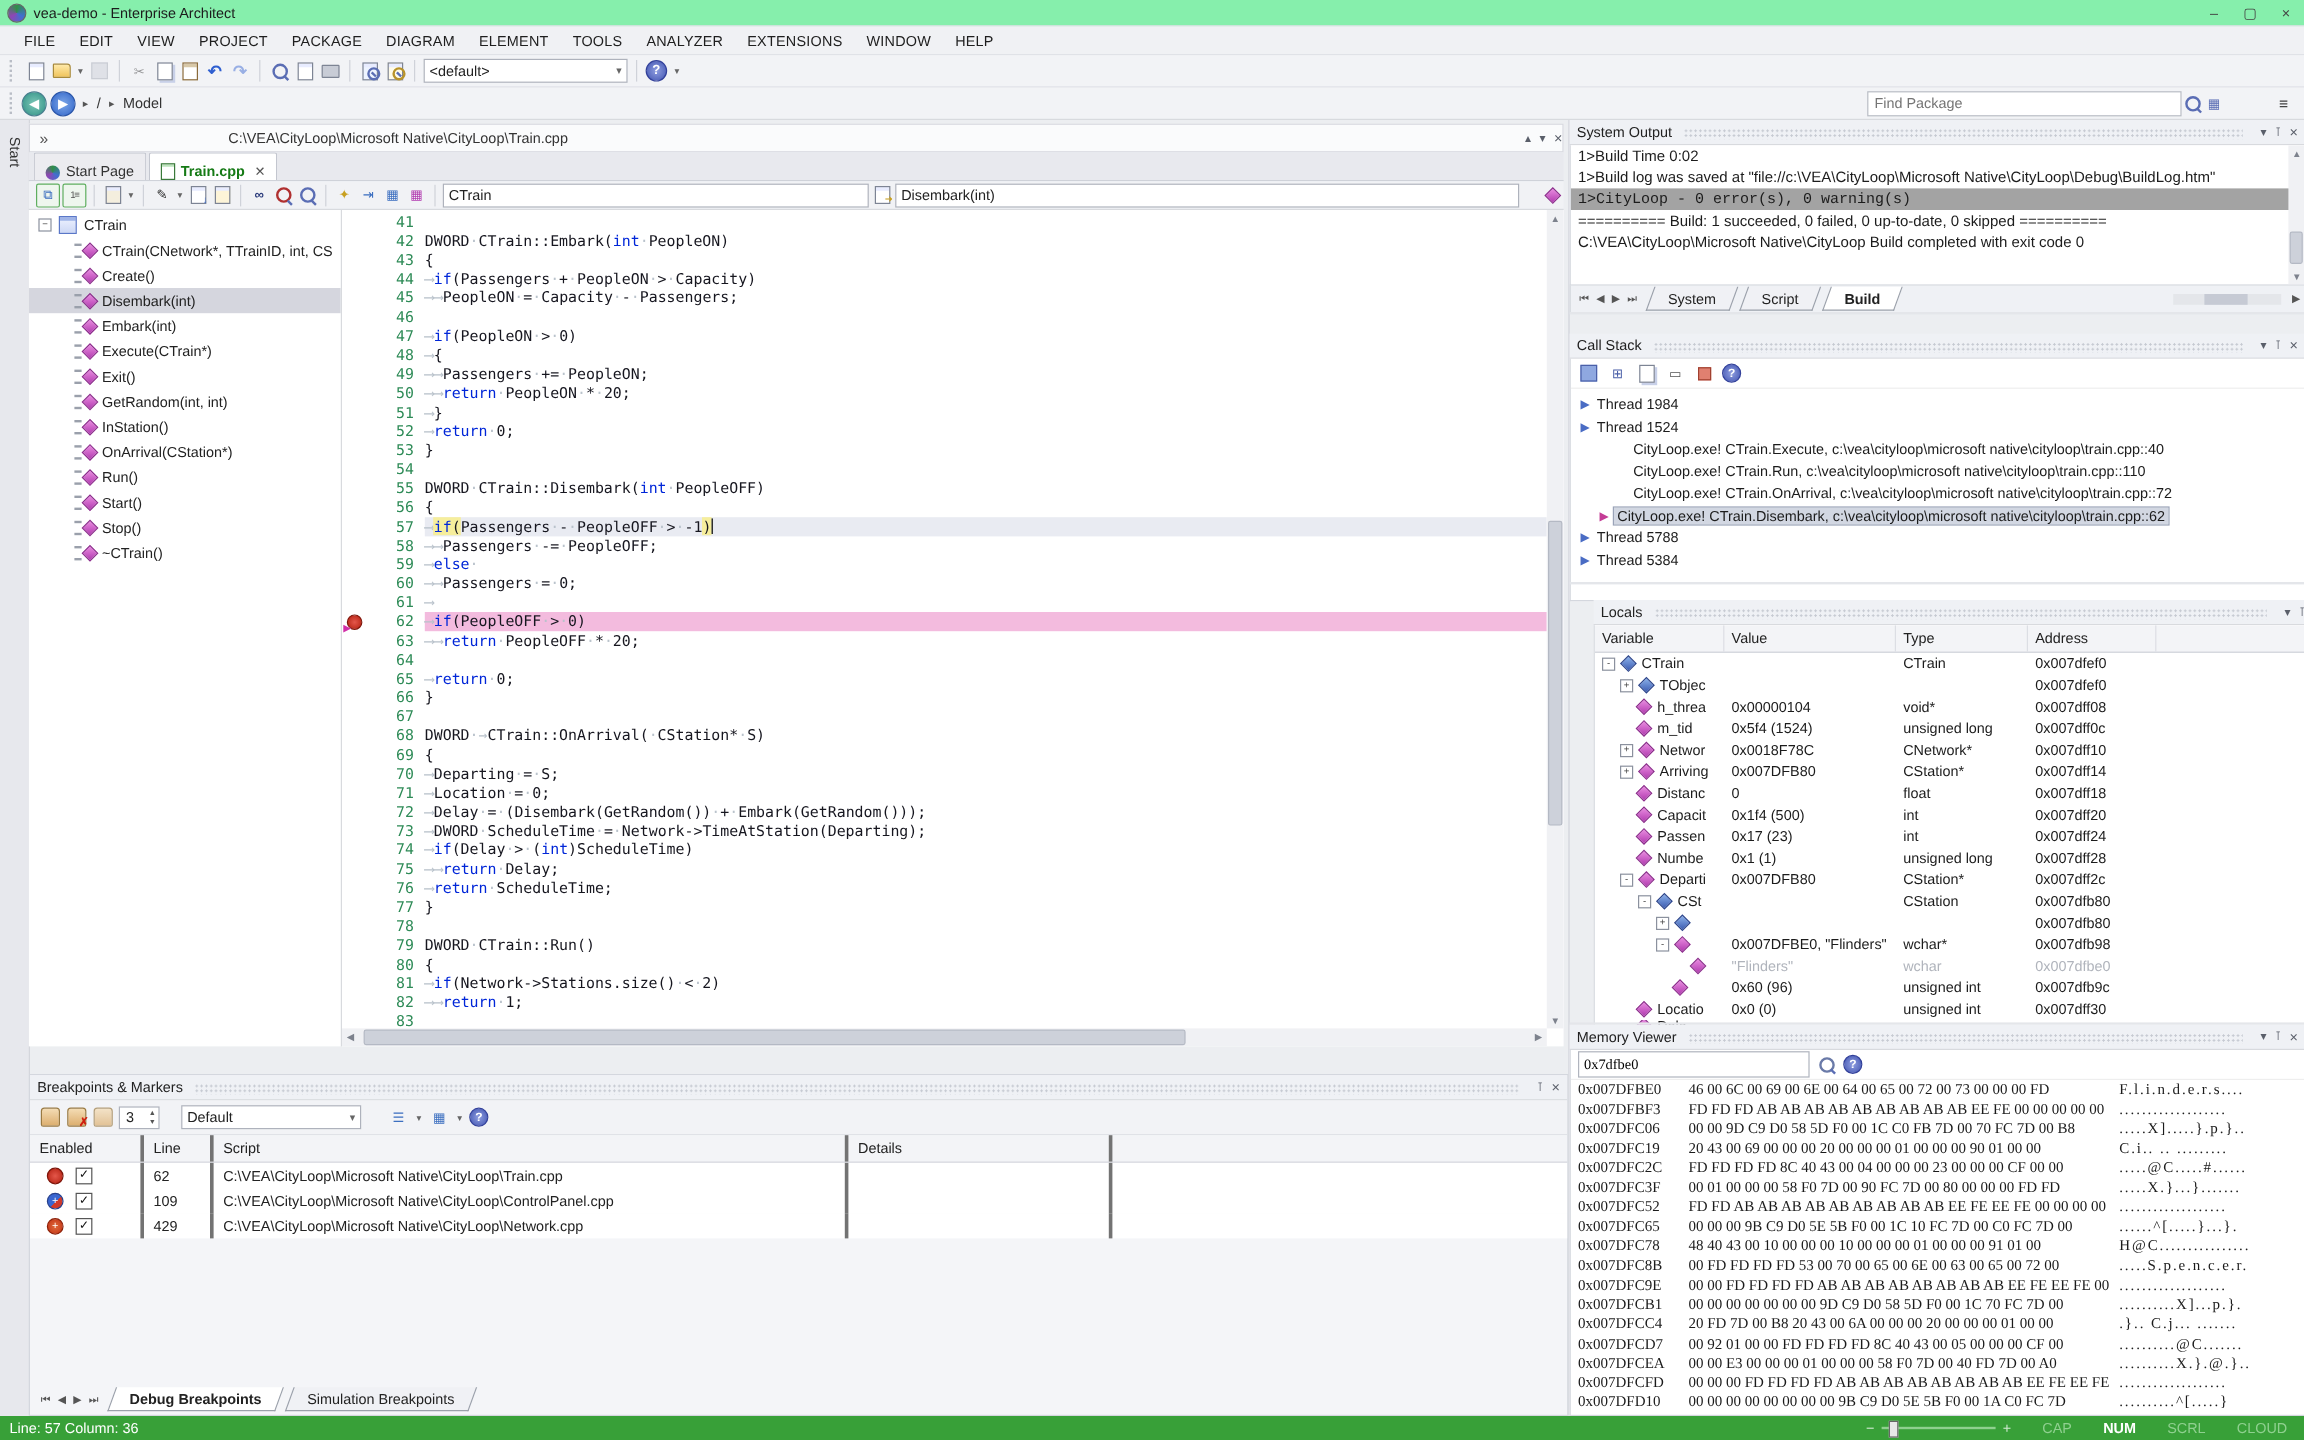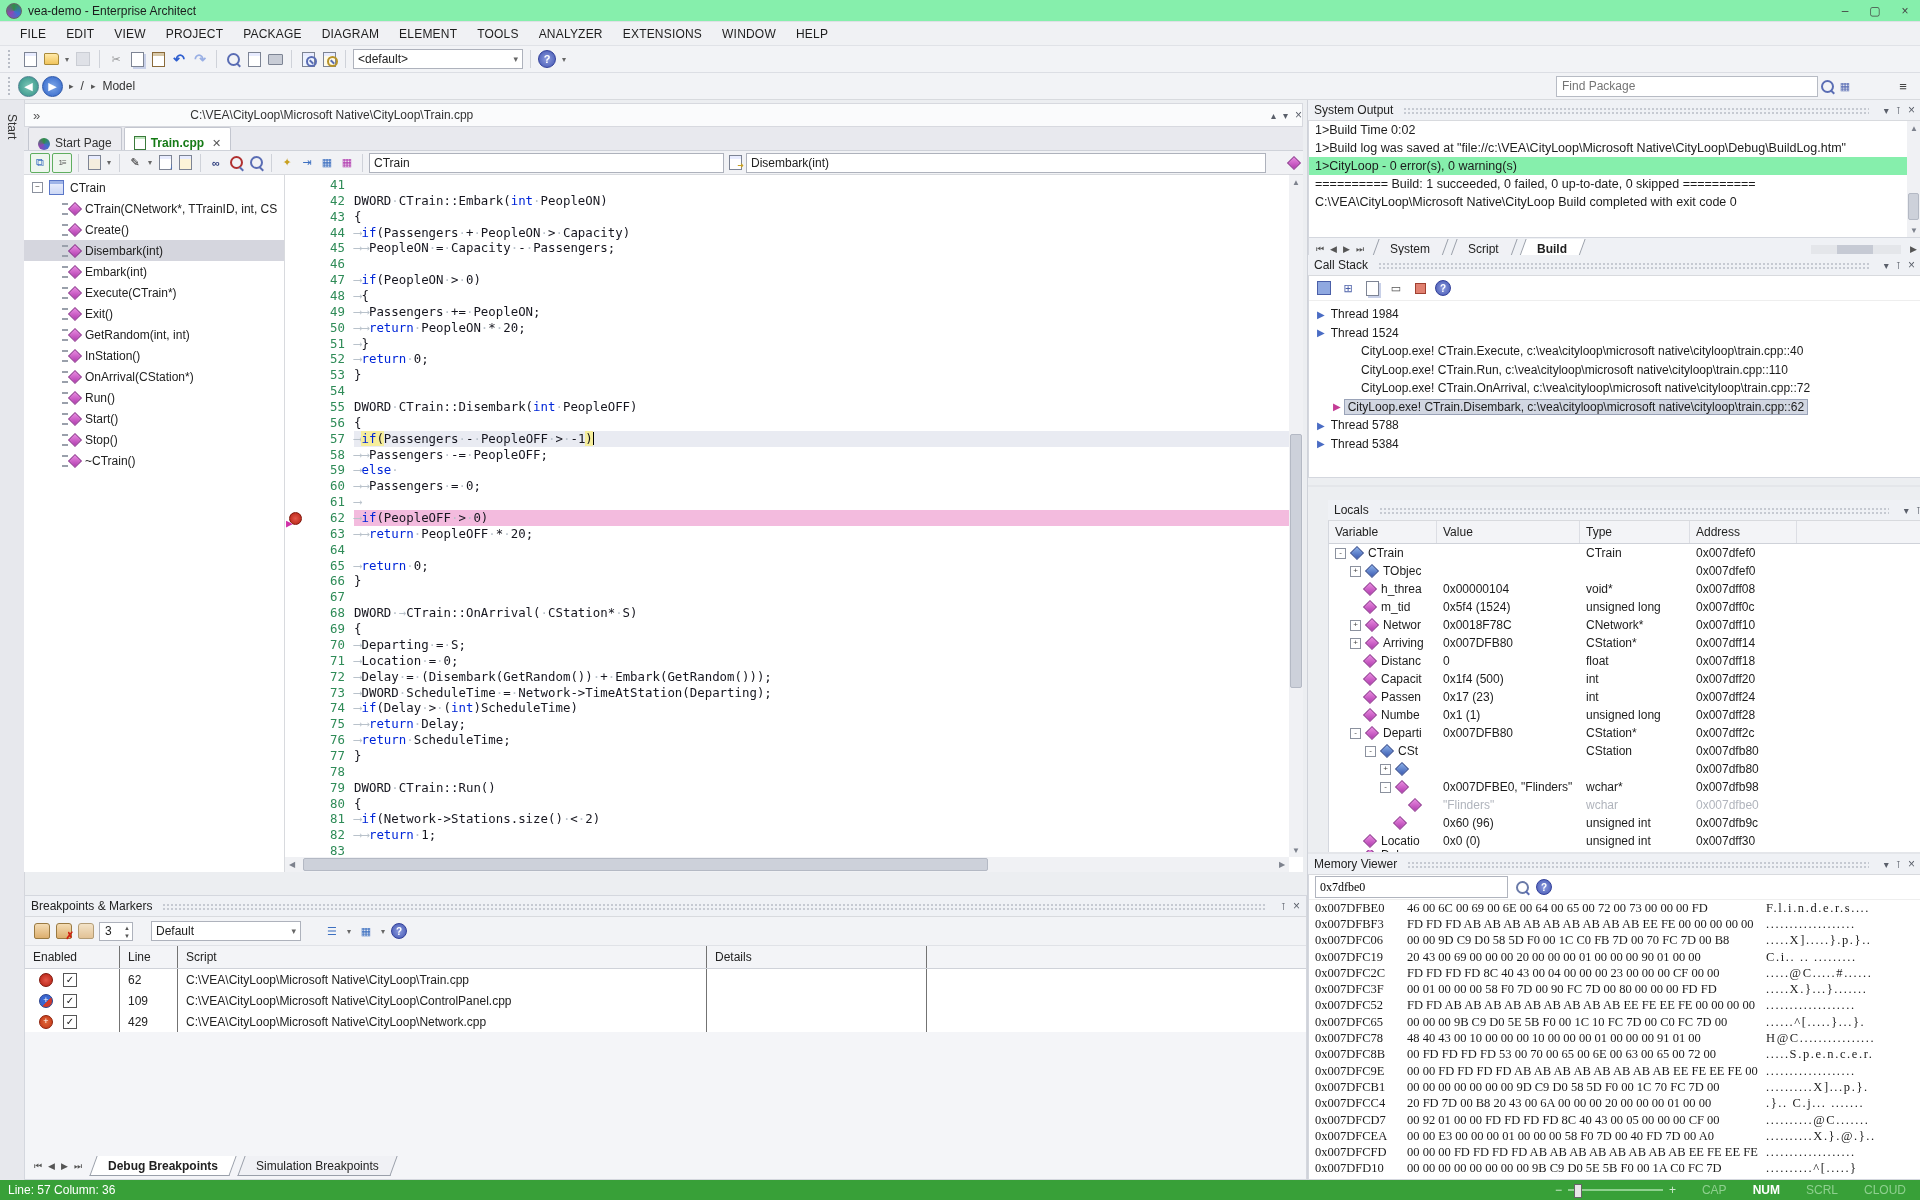--- a/index.html
+++ b/index.html
@@ -79,36 +79,36 @@
   .phead{height:20px;display:flex;align-items:center;padding:0 6px;background:#eff1f5;border-bottom:1px solid #d8dade;font-size:12px;color:#222;justify-content:flex-end;}
   .dots{flex:1;height:9px;margin:3px 8px 0 10px;background-image:radial-gradient(#c6cad2 1px,transparent 1px);background-size:4px 4px;}
   .phicon{color:#5a5f6a;font-size:10px;margin-left:7px;}
   #bp-toolbar{height:28px;display:flex;align-items:center;gap:4px;padding-left:8px;background:#f2f3f6;border-bottom:1px solid #e0e2e7;}
   .hand{width:14px;height:14px;background:linear-gradient(#f4dcb4,#dcae6e);border:1px solid #9a7a42;border-radius:3px 3px 2px 2px;position:relative;}
   .handx{position:absolute;right:-3px;bottom:-3px;color:#d02010;font-weight:bold;font-size:10px;}
   .spin{width:34px;height:19px;border:1px solid #aeb2bc;background:#fff;font-size:12px;display:flex;align-items:center;padding-left:5px;box-sizing:border-box;position:relative;}
   .spin .ud{position:absolute;right:2px;top:1px;font-size:6px;color:#555;line-height:8px;}
   #bp-table{font-size:12px;}
   .bp-hrow{display:flex;height:22px;align-items:center;background:#f3f4f7;border-bottom:1px solid #cfd2d9;color:#222;}
-  .bp-hrow>div,.bp-row>div{box-sizing:border-box;padding-left:8px;border-right:1px solid #737373;height:100%;display:flex;align-items:center;}
+  .bp-hrow>div,.bp-row>div{box-sizing:border-box;padding-left:8px;border-right:3px solid #737373;height:100%;display:flex;align-items:center;}
   .bp-row{display:flex;height:21px;align-items:center;background:#fff;color:#222;}
   .c-en{width:95px;}.c-line{width:58px;}.c-src{width:529px;}.c-det{width:220px;}.c-rest{flex:1;border-right:none!important;}
   .cb{width:12px;height:12px;border:1px solid #555;background:#fff;font-size:10px;line-height:11px;text-align:center;color:#111;margin-left:10px;}
   .bpc{width:12px;height:12px;border-radius:50%;margin-left:14px;display:flex;align-items:center;justify-content:center;color:#fff;font-size:9px;line-height:9px;}
   #bp-tabs{position:absolute;left:0;bottom:2px;height:22px;display:flex;align-items:center;padding-left:6px;font-size:12px;width:1279px;}
   .navarr{color:#555;font-size:9px;margin:0 3px;}
   .stab{height:19px;transform:skewX(-20deg);border:1px solid #9aa0aa;border-top:none;background:#f0f1f5;margin-left:8px;display:flex;align-items:center;padding:0 14px;}
   .stab>span{transform:skewX(20deg);white-space:nowrap;}
   .stab.active{background:#fff;font-weight:bold;}
   
   #right-dock{left:1307px;top:0;width:613px;height:1080px;background:#eceef1;border-left:1px solid #cfd2d9;}
   .dock-sec{position:absolute;left:0;width:613px;box-sizing:border-box;}
   .sec-body{background:#fff;border:1px solid #d4d7de;border-top:none;overflow:hidden;position:relative;}
   .so-line{font-size:12.5px;padding:2px 6px;white-space:nowrap;color:#1c1c1c;}
-  .so-line.shade{background:#86efac;}
+  .so-line.shade{background:#a3a3a3;font-family:Liberation Mono, monospace;}
   .sotabs{height:22px;display:flex;align-items:center;background:#eff1f5;border:1px solid #d4d7de;border-top:none;font-size:12px;padding-left:4px;}
   .cs-tool{height:24px;display:flex;align-items:center;gap:6px;padding-left:6px;background:#fff;border-bottom:1px solid #eee;}
   .cs-row{display:flex;align-items:center;height:18.5px;font-size:12px;white-space:nowrap;color:#1c1c1c;}
   .tharr{color:#4a6cc4;font-size:10px;margin:0 6px 0 8px;}
   .cs-frame{margin-left:52px;}
   .cs-sel{background:#d2d7e2;outline:1px solid #9aa3b8;padding:0 3px;}
   .selarr{color:#c43c96;font-size:10px;margin:0 4px 0 24px;}
   
   .loc-head{display:flex;height:22px;background:#f3f4f7;border-bottom:1px solid #cfd2d9;font-size:12px;align-items:center;}
   .loc-head>div{border-right:1px solid #dcdee4;height:100%;display:flex;align-items:center;padding-left:6px;box-sizing:border-box;}
@@ -557,21 +557,21 @@
             </span>
           <span style="flex:1"></span>
           <span style="width:90px;height:9px;background:#e4e6ea;position:relative;margin-right:6px;">
               <span style="position:absolute;left:26px;width:36px;top:0;bottom:0;background:#c6cad4;"></span>
             </span>
           <span class="navarr">▶</span>
         </div>
       </div>
       <div class="vsplit" style="left:0;right:0;top:160px;height:2px;"></div>
 
-      <div class="dock-sec" style="top:155px;height:223px;">
+      <div class="dock-sec" style="top:178px;height:223px;">
         <div class="phead">
           <span>Call Stack</span>
           <span class="dots"></span>
           <span class="phicon">▾</span>
           <span class="phicon">⊺</span>
           <span class="phicon" style="font-size:12px;">×</span>
         </div>
         <div class="sec-body" style="height:201px;">
           <div class="cs-tool">
             <span class="ic">

